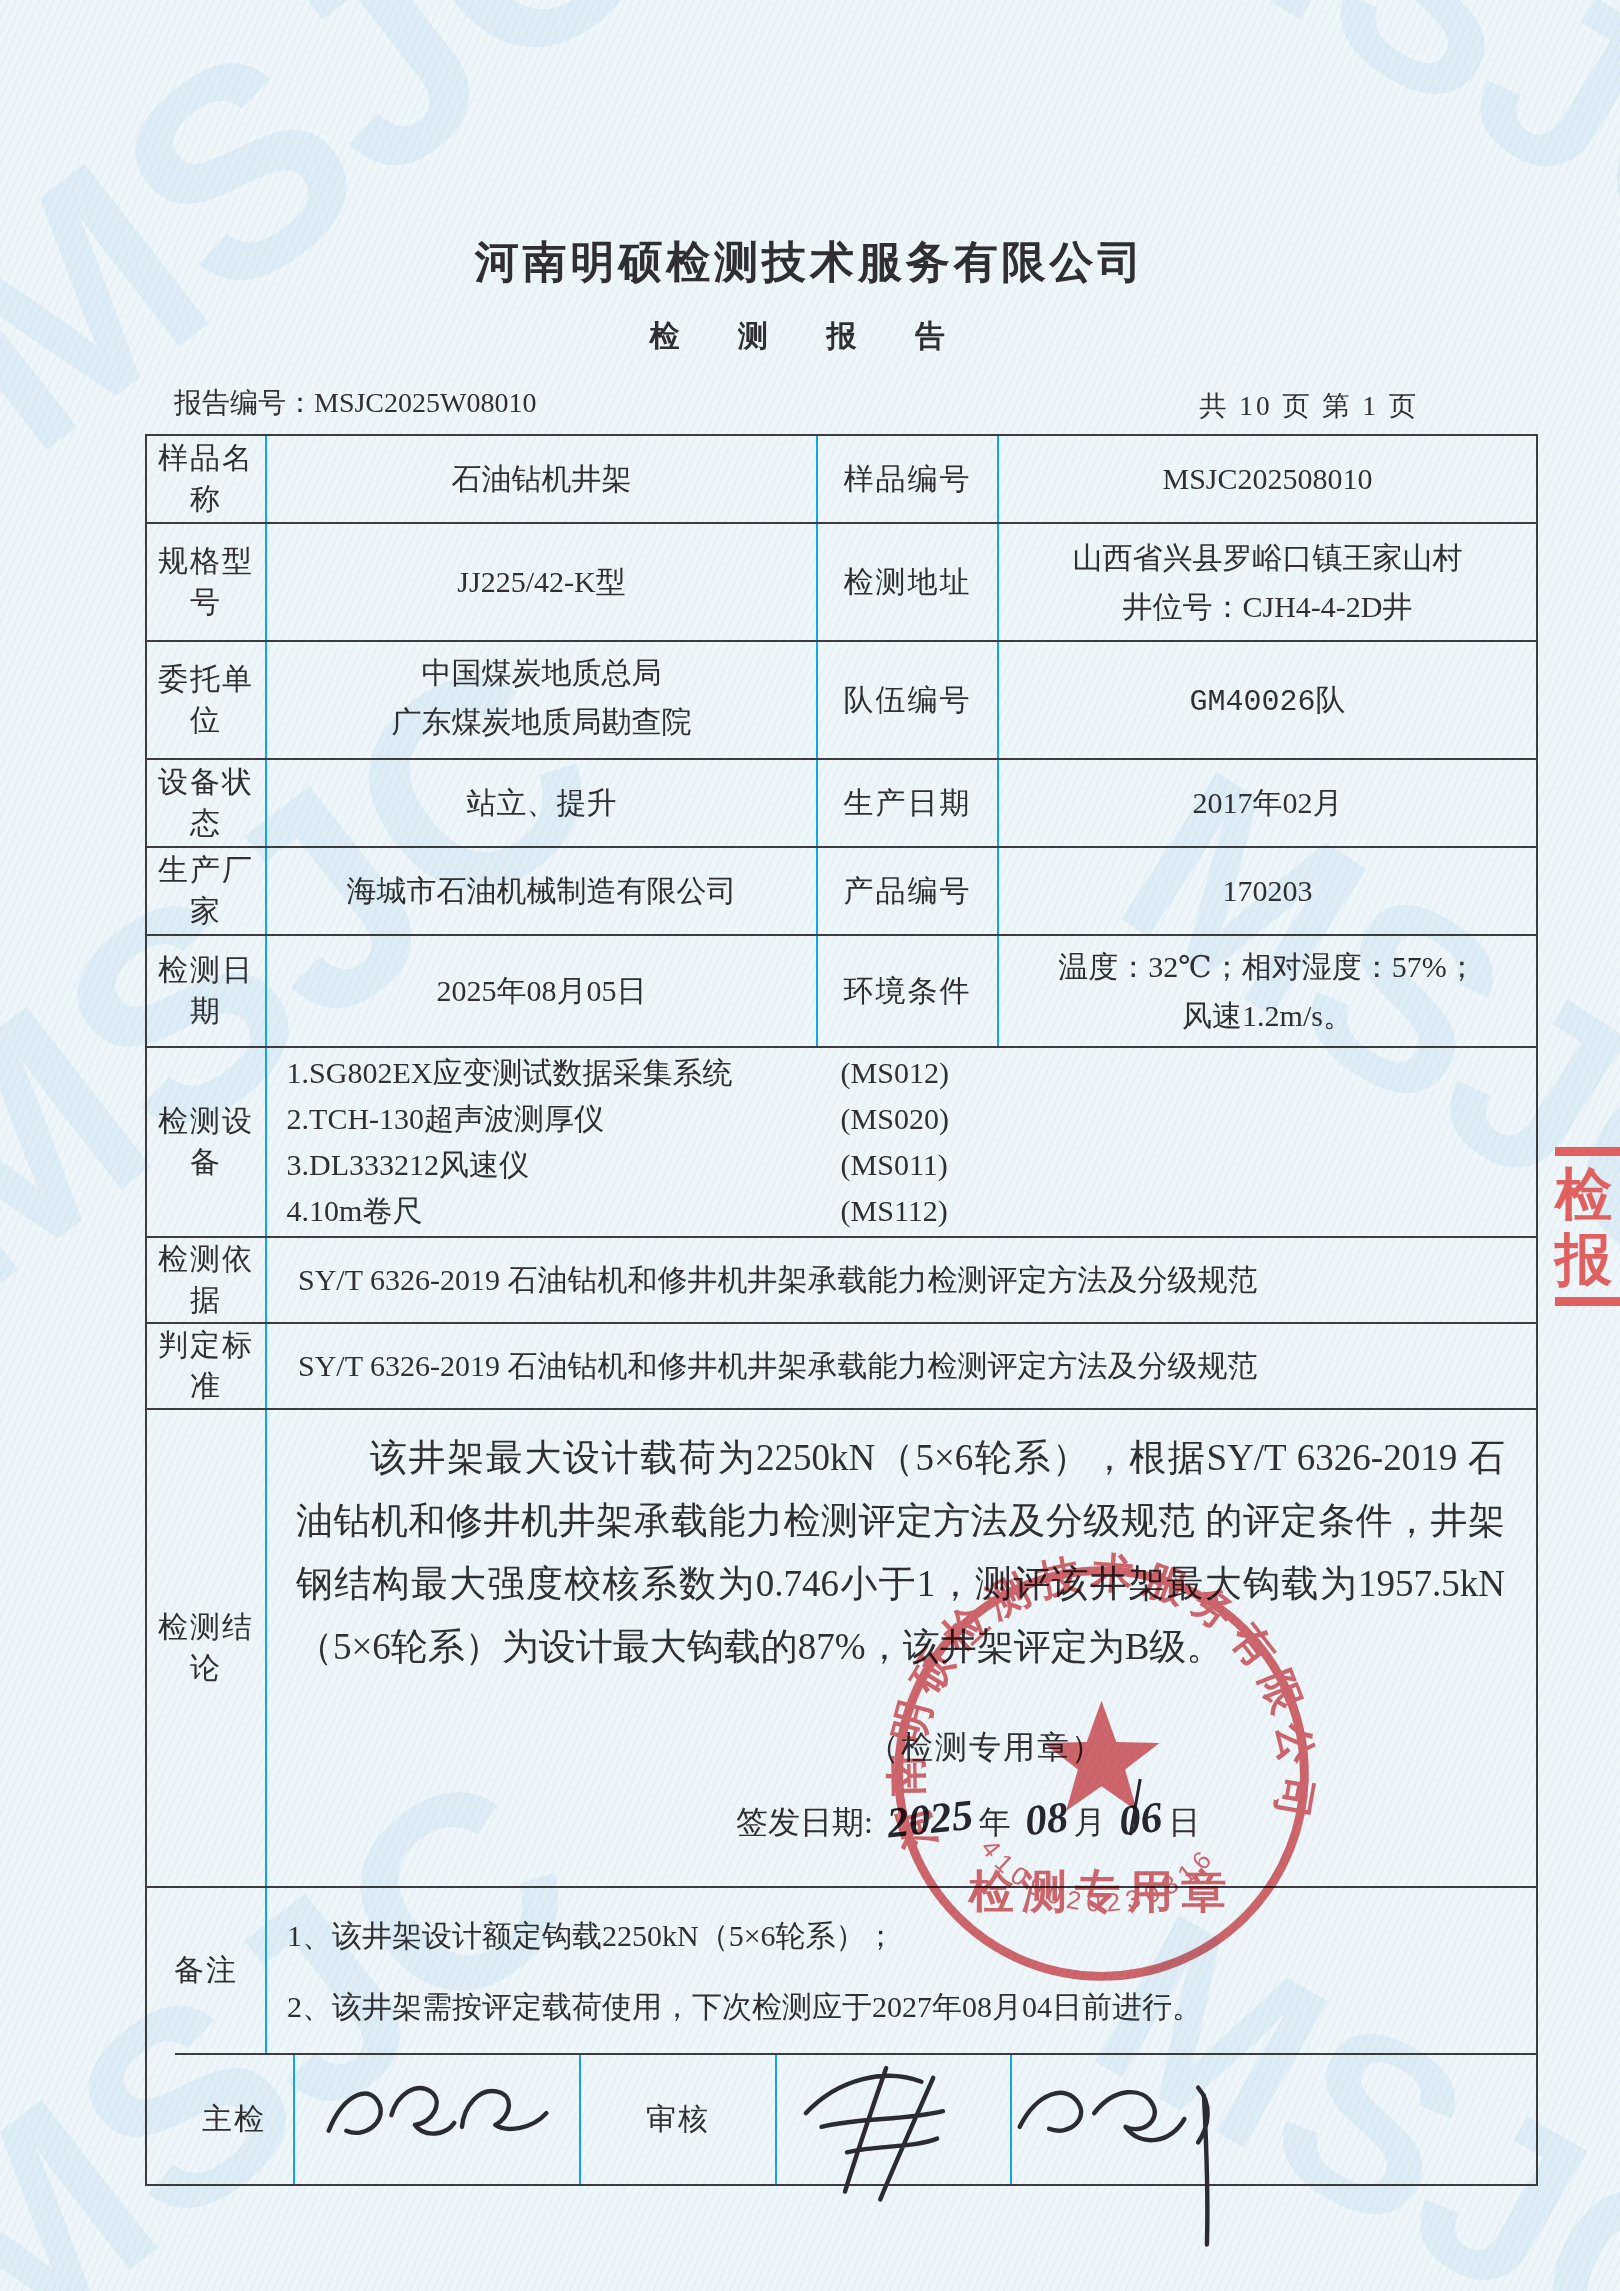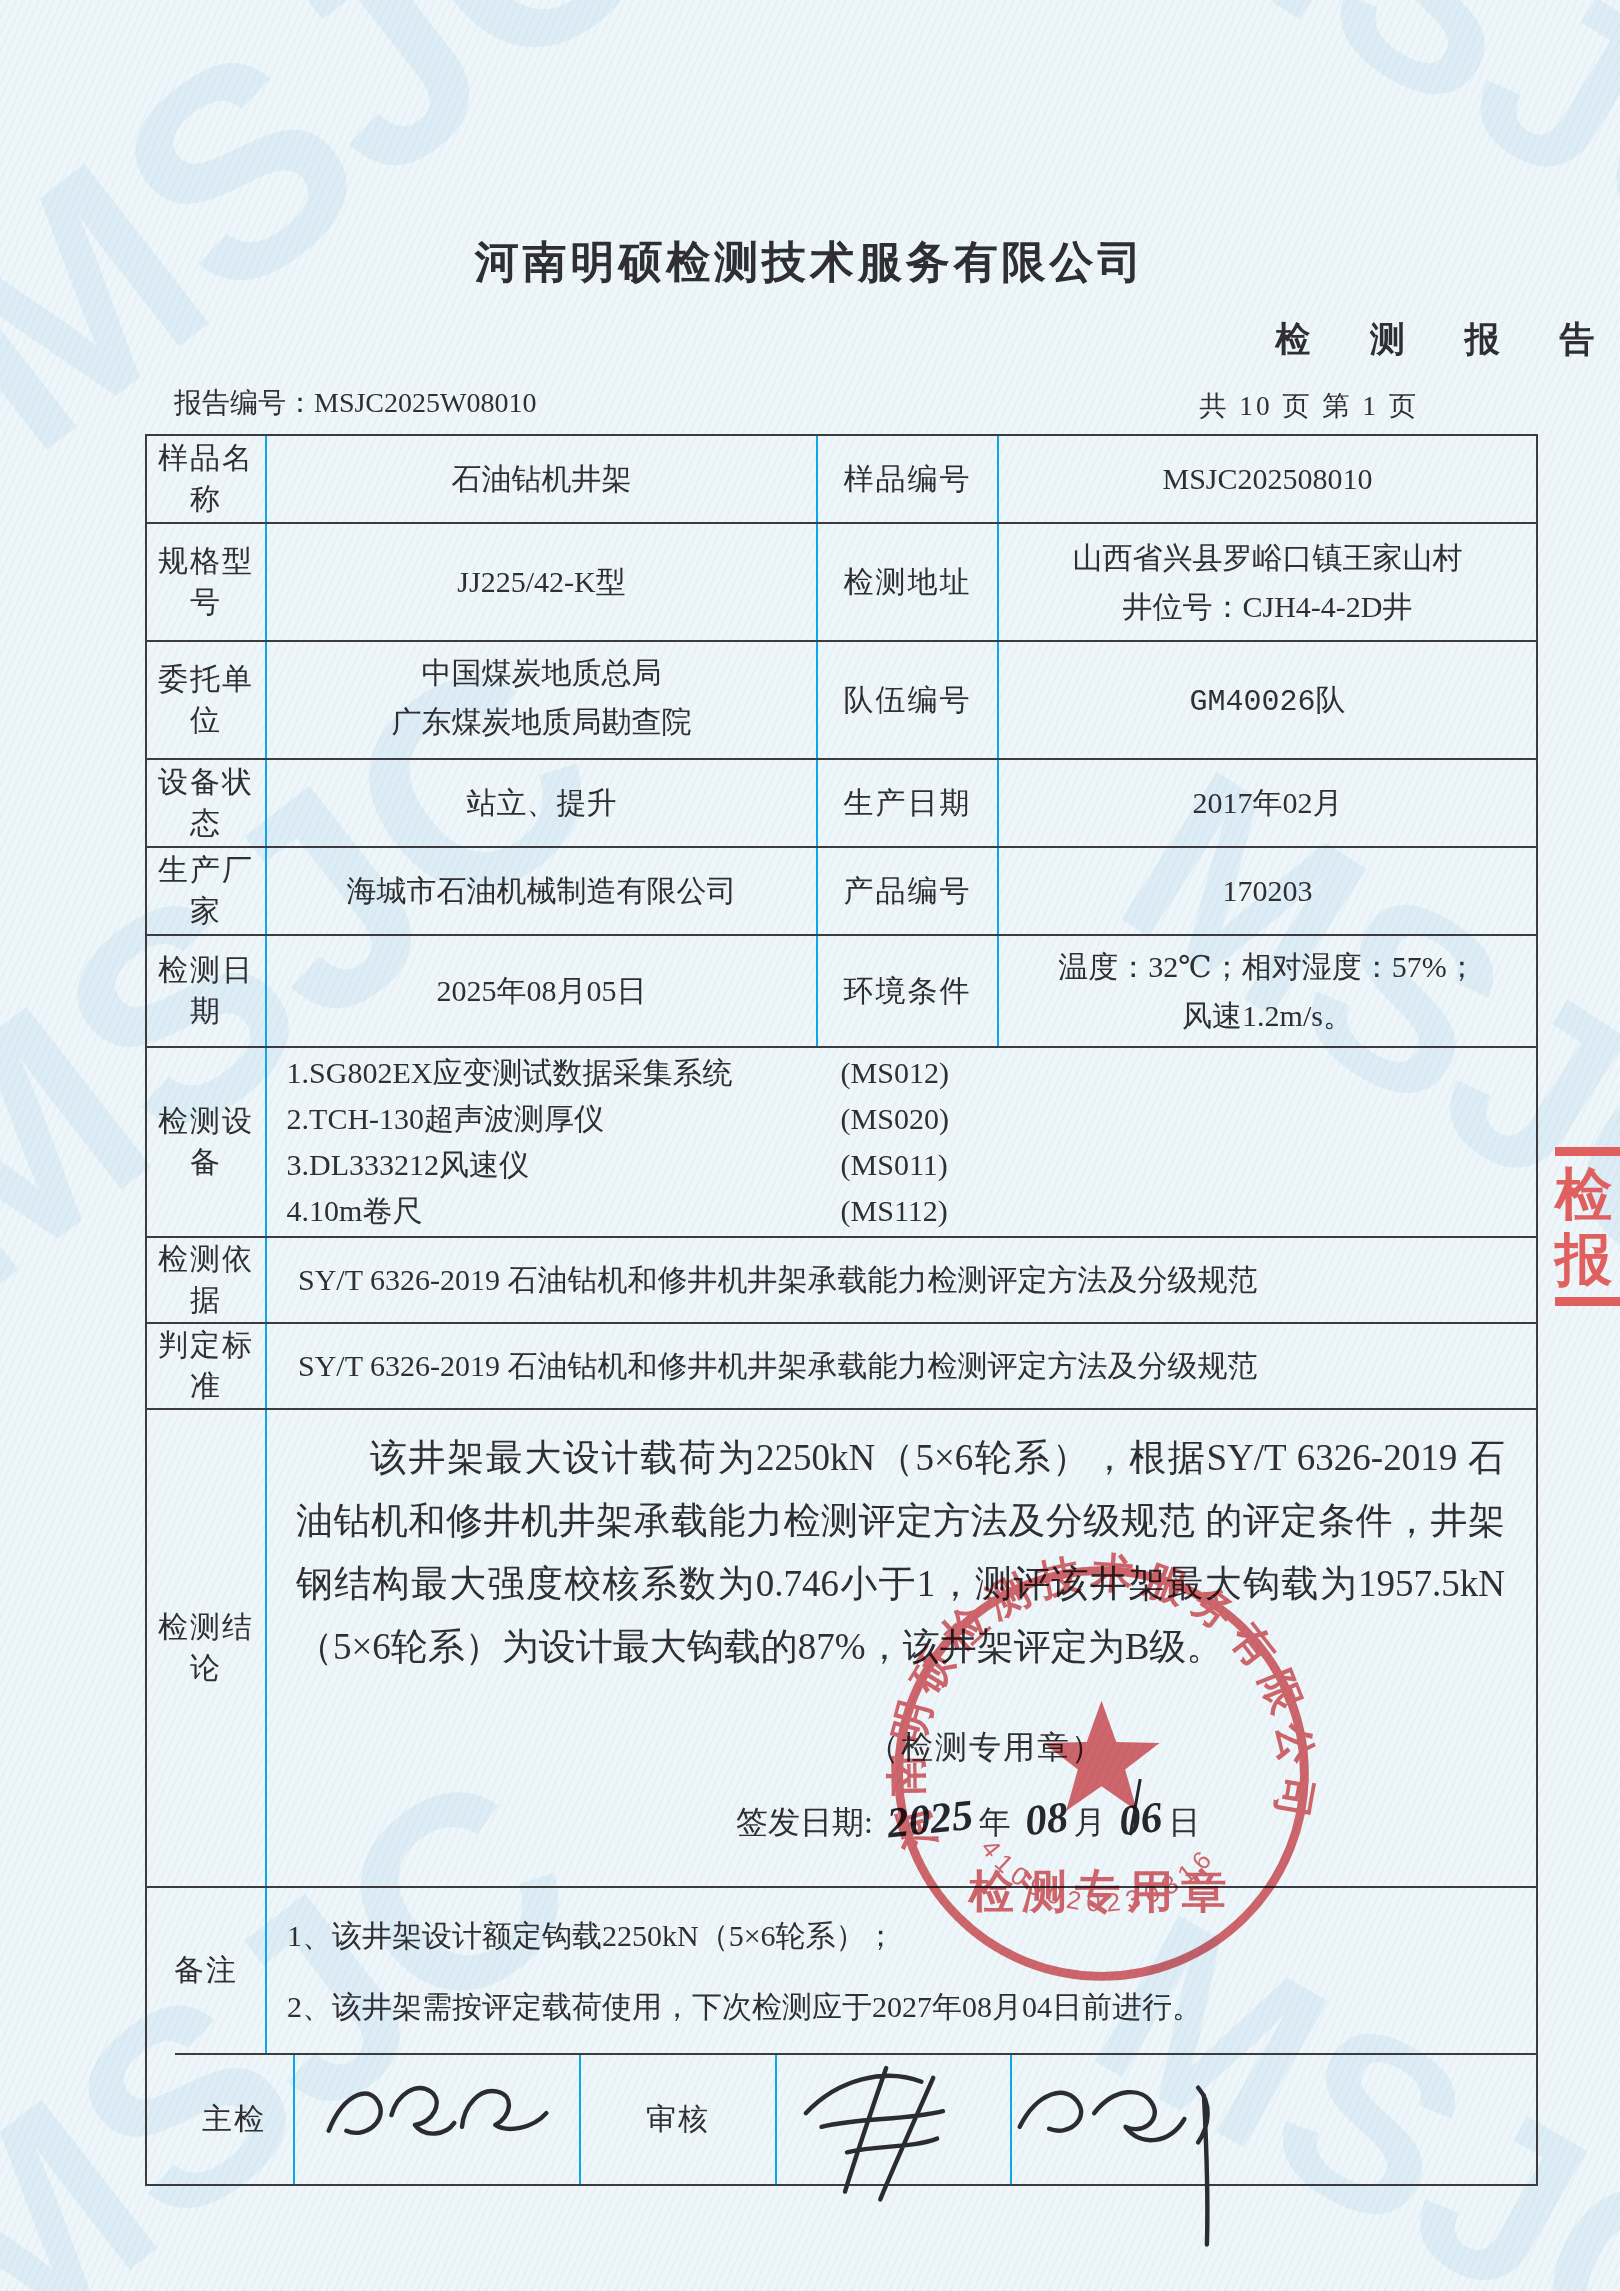--- a/index.html
+++ b/index.html
@@ -13,22 +13,22 @@
     content:""; position:absolute; inset:0; pointer-events:none;
     background:repeating-linear-gradient(115deg, rgba(170,205,228,0.13) 0 2px, rgba(255,255,255,0) 2px 6.9px);
   }
   .wm{
     position:absolute; font-family:"Liberation Sans",sans-serif; font-weight:bold;
     color:rgba(150,200,232,0.20); pointer-events:none; white-space:nowrap;
   }
   
   .company{position:absolute; left:0; top:233px; width:100%; text-align:center;
     font-size:44px; font-weight:600; letter-spacing:3.9px;}
-  .doctitle{position:absolute; left:0; top:316px; width:100%; text-align:right;
-    font-size:35px; font-weight:600; letter-spacing:25.5px;}
+  .doctitle{position:absolute; left:0; top:316px; width:100%; text-align:center;
+    font-size:30px; font-weight:600; letter-spacing:25.5px;}
   .metaline{position:absolute; left:174px; top:384px; width:1304px; font-size:28px;}
   .metaline .pageinfo{position:absolute; right:59px; top:3.9px; font-size:27.4px; letter-spacing:2.9px;}
   
   .tbl{position:absolute; left:145px; top:434px; width:1389px; border:2.9px solid #3b3b40; background:transparent;}
   .row{display:grid; border-top:2px solid #3b3b40;}
   .row:first-child{border-top:none;}
   .row > div{border-left:2px solid #0ea5e9; display:flex; align-items:center; justify-content:center;
     font-size:30px; text-align:center; position:relative;}
   .row > div:first-child{border-left:none;}
   .cols4{grid-template-columns:118px 551px 181px 539px;}

